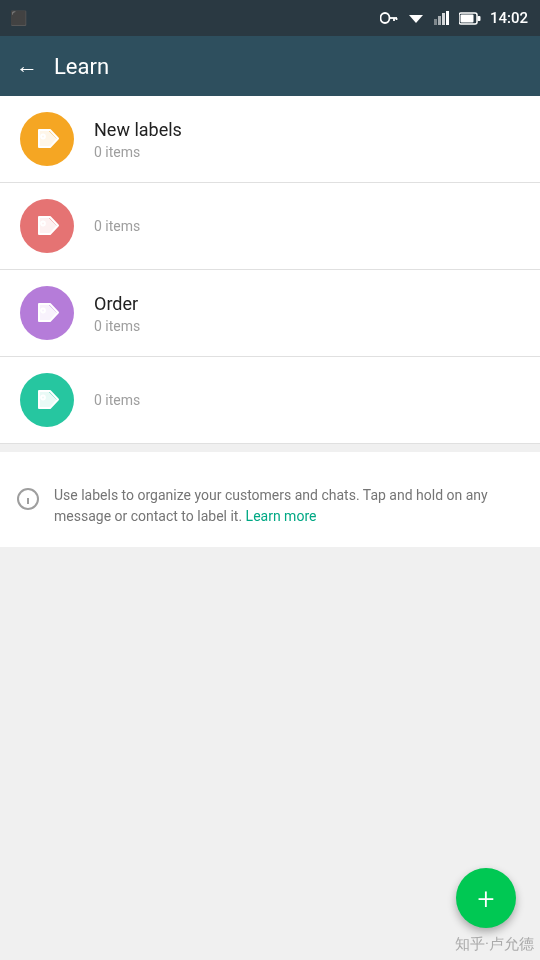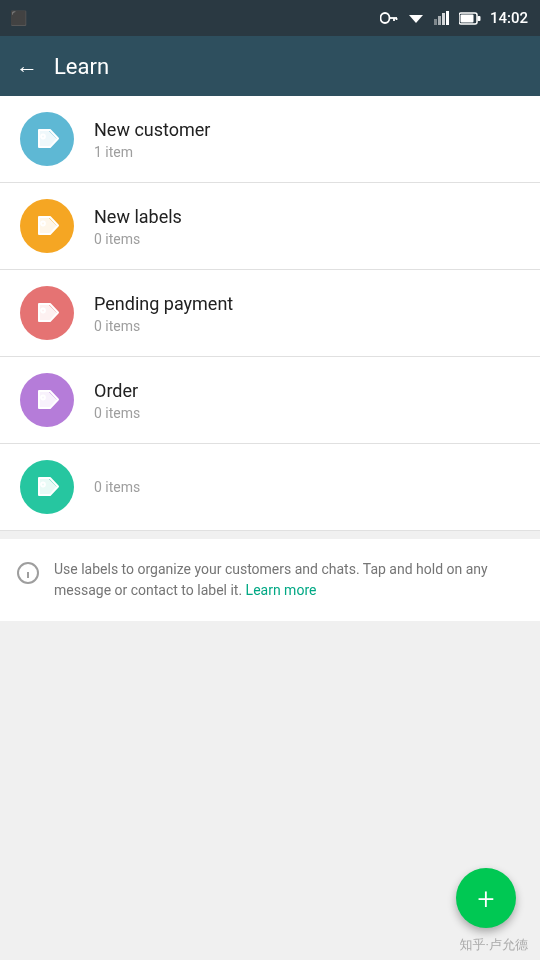--- a/index.html
+++ b/index.html
@@ -109,21 +109,21 @@
       font-weight: 400;
     }
     .label-count {
       font-size: 14px;
       color: #9e9e9e;
     }
 
     
     .info-section {
       background: white;
-      padding: 20px 20px 20px 16px;
+      padding: 33px 20px 20px 16px;
       margin-top: 8px;
       display: flex;
       align-items: flex-start;
       gap: 14px;
     }
     .info-icon {
       width: 24px;
       height: 24px;
       flex-shrink: 0;
       margin-top: 2px;
@@ -155,22 +155,22 @@
       cursor: pointer;
       color: white;
       font-size: 30px;
       font-weight: 300;
     }
 
     
     .watermark {
       position: absolute;
       bottom: 6px;
-      right: 12px;
-      font-size: 13px;
+      right: 6px;
+      font-size: 15px;
       color: #aaa;
     }
 
     
     .tag-shape {
       fill: white;
       opacity: 0.9;
     }
   </style>
 </head>
@@ -209,33 +209,20 @@
   </div>
 </div>
 
 <div class="header">
   <span class="back-arrow">←</span>
   <span class="header-title">Learn</span>
 </div>
 
 <div class="content" id="labels-container">
 
-<div class="label-item">
-    <div class="label-icon-circle" style="background:#5eb8d4;">
-      <svg class="label-tag-icon" viewBox="0 0 28 28">
-        <path class="tag-shape" d="M6,6 L16,6 L24,14 L16,22 L6,22 Z M9,11 a2,2 0 1,1 0,0.01" fill="white" opacity="0.85"></path>
-        <path d="M6,5 L17,5 L25,13.5 L17,22 L6,22 Z" fill="none" stroke="white" stroke-width="2" stroke-linejoin="round"></path>
-        <circle cx="10" cy="11.5" r="2" fill="none" stroke="white" stroke-width="1.8"></circle>
-      </svg>
-    </div>
-    <div class="label-text">
-      <span class="label-name">New customer</span>
-      <span class="label-count">1 item</span>
-    </div>
-  </div>
     <div class="label-item">
     <div class="label-icon-circle" style="background:#f5a623;">
       <svg class="label-tag-icon" viewBox="0 0 28 28">
         <path class="tag-shape" d="M6,6 L16,6 L24,14 L16,22 L6,22 Z M9,11 a2,2 0 1,1 0,0.01" fill="white" opacity="0.85"></path>
         <path d="M6,5 L17,5 L25,13.5 L17,22 L6,22 Z" fill="none" stroke="white" stroke-width="2" stroke-linejoin="round"></path>
         <circle cx="10" cy="11.5" r="2" fill="none" stroke="white" stroke-width="1.8"></circle>
       </svg>
     </div>
     <div class="label-text">
       <span class="label-name">New labels</span>
@@ -244,21 +231,20 @@
   </div>
     <div class="label-item">
     <div class="label-icon-circle" style="background:#e57373;">
       <svg class="label-tag-icon" viewBox="0 0 28 28">
         <path class="tag-shape" d="M6,6 L16,6 L24,14 L16,22 L6,22 Z M9,11 a2,2 0 1,1 0,0.01" fill="white" opacity="0.85"></path>
         <path d="M6,5 L17,5 L25,13.5 L17,22 L6,22 Z" fill="none" stroke="white" stroke-width="2" stroke-linejoin="round"></path>
         <circle cx="10" cy="11.5" r="2" fill="none" stroke="white" stroke-width="1.8"></circle>
       </svg>
     </div>
     <div class="label-text">
-      <span class="label-name">Pending payment</span>
       <span class="label-count">0 items</span>
     </div>
   </div>
     <div class="label-item">
     <div class="label-icon-circle" style="background:#b57cd9;">
       <svg class="label-tag-icon" viewBox="0 0 28 28">
         <path class="tag-shape" d="M6,6 L16,6 L24,14 L16,22 L6,22 Z M9,11 a2,2 0 1,1 0,0.01" fill="white" opacity="0.85"></path>
         <path d="M6,5 L17,5 L25,13.5 L17,22 L6,22 Z" fill="none" stroke="white" stroke-width="2" stroke-linejoin="round"></path>
         <circle cx="10" cy="11.5" r="2" fill="none" stroke="white" stroke-width="1.8"></circle>
       </svg>

